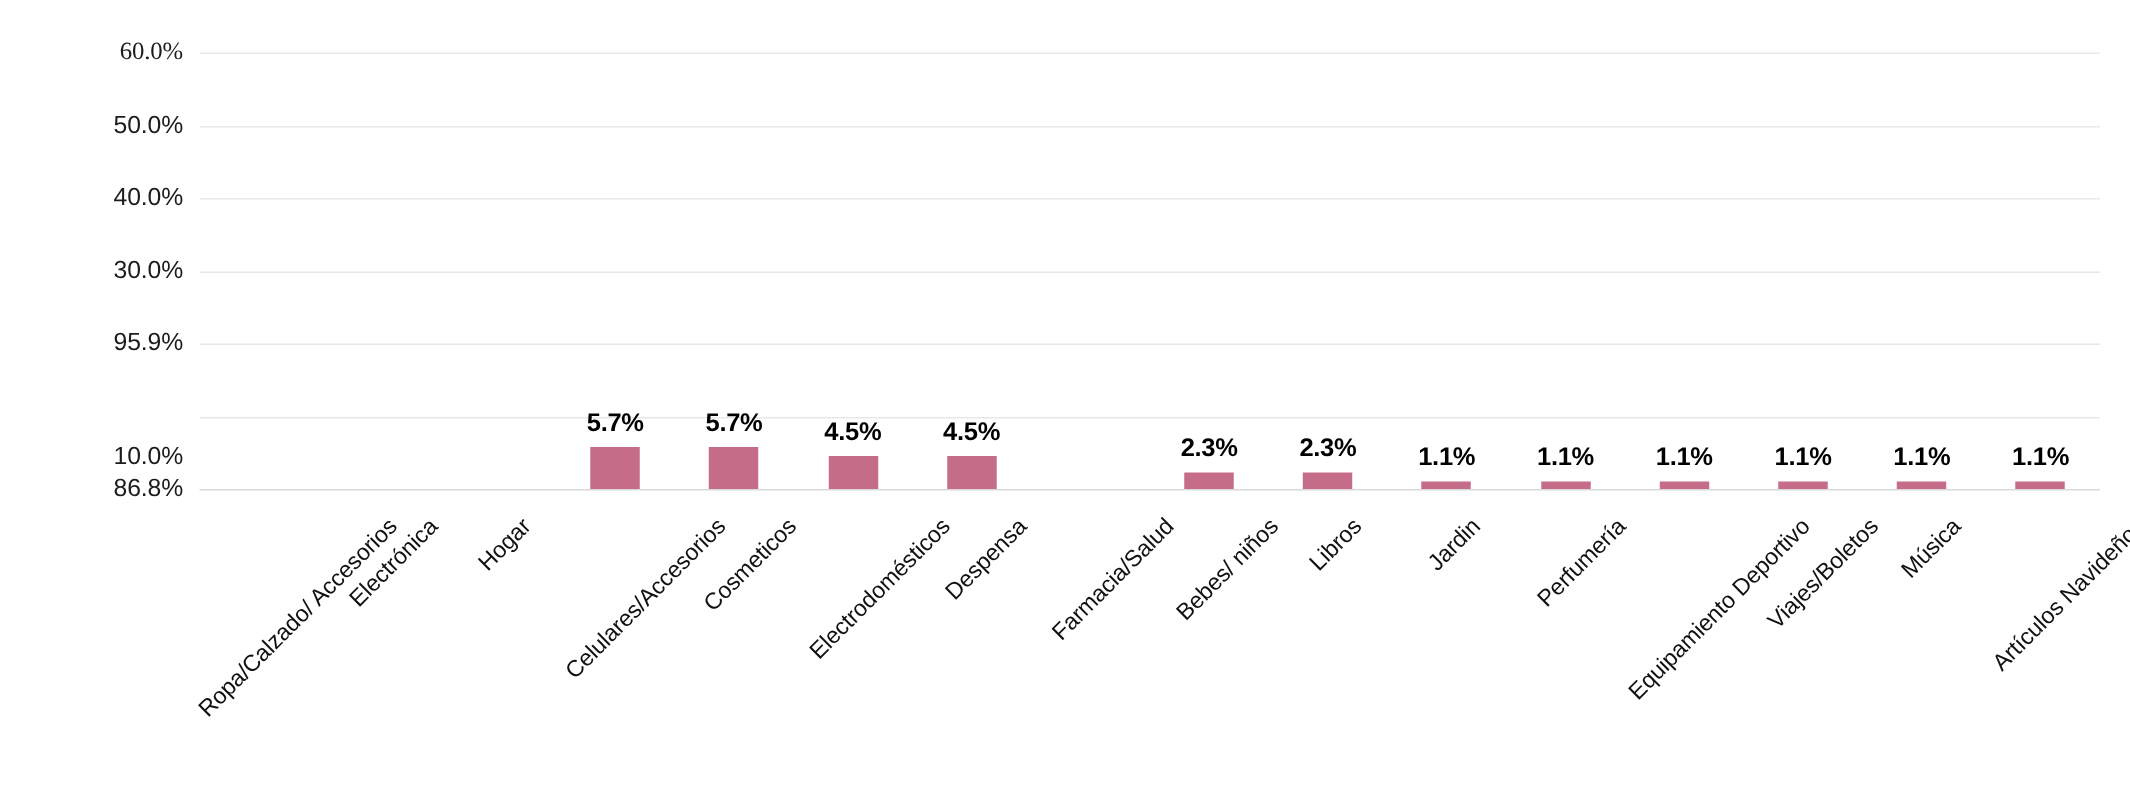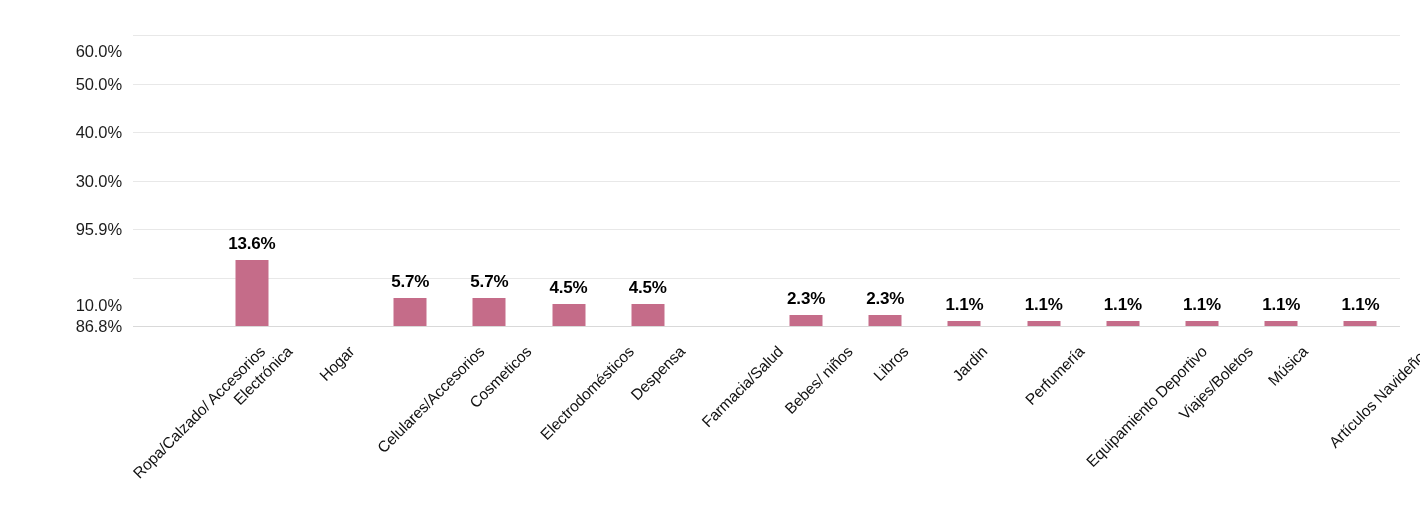--- a/index.html
+++ b/index.html
@@ -120,38 +120,34 @@
 
 <div id="chart-root">
 
   <div class="y-axis">
       <div class="y-tick-label" style="top: 326px;">86.8%</div>
       <div class="y-tick-label" style="top: 277.5px; margin-top: 27px;">10.0%</div>
       <div class="y-tick-label" style="top: 229px;">95.9%</div>
       <div class="y-tick-label" style="top: 180.5px;">30.0%</div>
       <div class="y-tick-label" style="top: 132px;">40.0%</div>
       <div class="y-tick-label" style="top: 83.5px;">50.0%</div>
-      <div class="y-tick-label" style="top: 51px;">60.0%</div>
+      <div class="y-tick-label" style="top: 34px; font-family: Liberation Serif, serif;">60.0%</div>
     </div>
 
   <div class="plot-area">
     <div class="gridlines">
         <div class="gridline baseline" style="top: 291px;"></div>
         <div class="gridline" style="top: 242.5px;"></div>
         <div class="gridline" style="top: 194px;"></div>
         <div class="gridline" style="top: 145.5px;"></div>
         <div class="gridline" style="top: 97px;"></div>
         <div class="gridline" style="top: 48.5px;"></div>
         <div class="gridline" style="top: 0px;"></div>
       </div>
     <div class="bars">
-        <div class="bar-slot" style="left: 79.1875px; width: 79.1875px;">
-          <div class="bar" style="height: 65.96px; background: rgb(197, 108, 137);"></div>
-          <div class="bar-value" style="bottom: 71.96px;">13.6%</div>
-        </div>
         <div class="bar-slot" style="left: 237.562px; width: 79.1875px;">
           <div class="bar" style="height: 27.645px; background: rgb(197, 108, 137);"></div>
           <div class="bar-value" style="bottom: 33.645px;">5.7%</div>
         </div>
         <div class="bar-slot" style="left: 316.75px; width: 79.1875px;">
           <div class="bar" style="height: 27.645px; background: rgb(197, 108, 137);"></div>
           <div class="bar-value" style="bottom: 33.645px;">5.7%</div>
         </div>
         <div class="bar-slot" style="left: 395.938px; width: 79.1875px;">
           <div class="bar" style="height: 21.825px; background: rgb(197, 108, 137);"></div>

